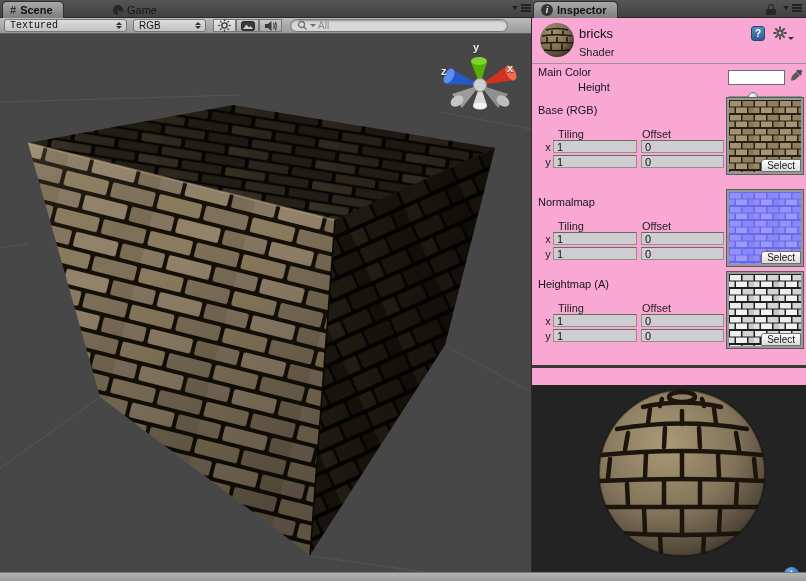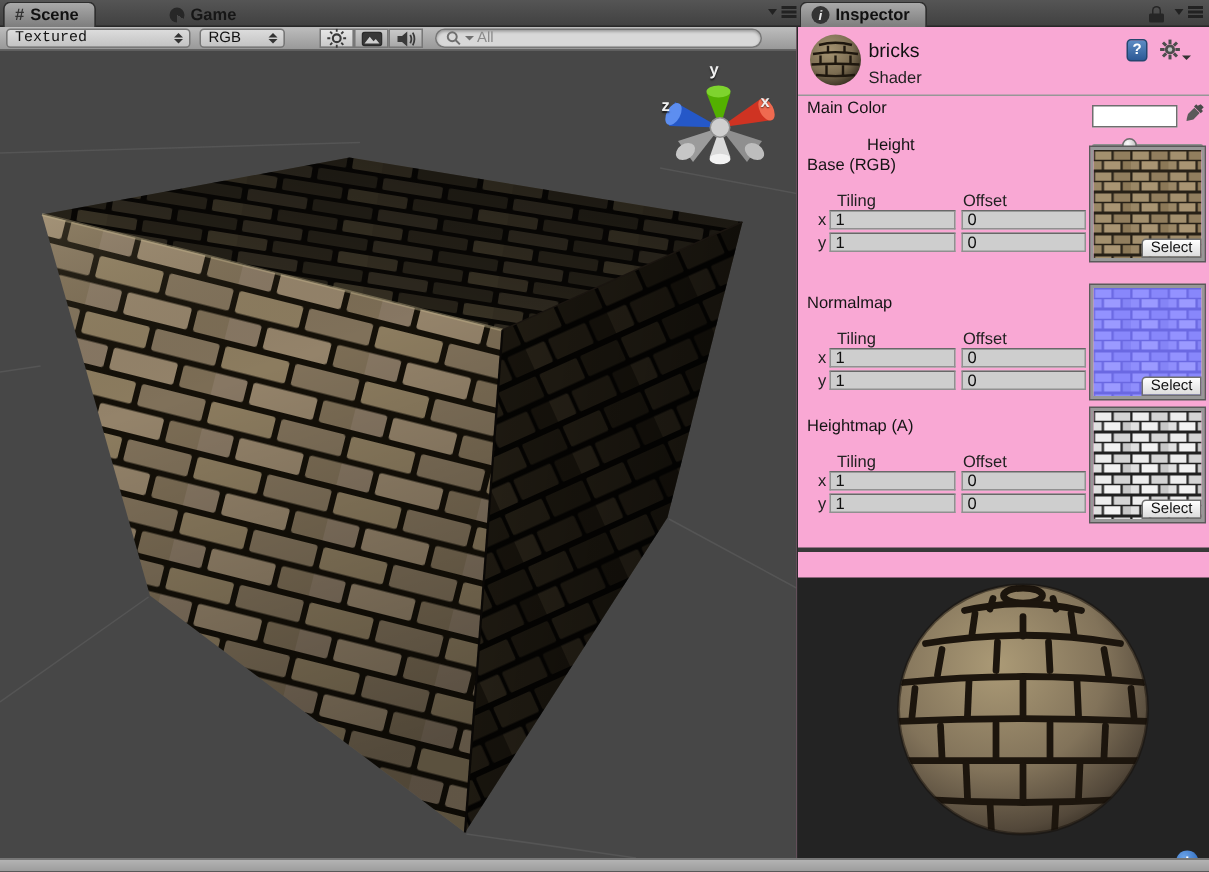--- a/index.html
+++ b/index.html
@@ -7,21 +7,21 @@
   body { font-family:"Liberation Sans", sans-serif; background:#474747; position:relative; }
   #root { position:absolute; inset:0; width:806px; height:581px; background:#3c3c3c; }
 
   
   .tabstrip { position:absolute; left:0; top:0; width:806px; height:18px;
     background:linear-gradient(#555,#414141); border-bottom:1px solid #282828; }
   .tab { position:absolute; top:1px; height:17px; display:flex; align-items:center; gap:4px;
     padding:0 10px 0 7px; font-size:11px; color:#111; }
   .tab.active { background:linear-gradient(#a9a9a9,#7d7d7d); border-radius:5px 5px 0 0;
     border:1px solid #2e2e2e; border-bottom:none; font-weight:bold; }
-  .tab.ghost { color:#161616; font-weight:bold; }
+  .tab.ghost { color:#161616; font-weight:normal; }
   .hash-icon { font-size:11px; font-weight:bold; color:#333; }
   .pacman { width:10px; height:10px; border-radius:50%;
     background:conic-gradient(from 120deg, transparent 0 60deg, #272727 60deg 360deg); }
   .pane-menu { position:absolute; display:flex; align-items:center; gap:3px; cursor:default; }
   .pm-tri { width:0; height:0; border-left:3.5px solid transparent; border-right:3.5px solid transparent;
     border-top:4px solid #222; }
   .pm-burger, .pm-burger::before, .pm-burger::after { width:10px; height:2px; background:#222; }
   .pm-burger { position:relative; display:block; }
   .pm-burger::before, .pm-burger::after { content:""; position:absolute; left:0; }
   .pm-burger::before { top:-3px; } .pm-burger::after { top:3px; }
@@ -150,21 +150,21 @@
   </div>
 
   <div class="scene-toolbar">
     <div class="dd" style="left:4px; width:123px;font-family:Liberation Mono, monospace;">
       <span>Textured</span>
       <span class="arrows">
           <i class="up"></i>
           <i class="dn"></i>
         </span>
     </div>
-    <div class="dd" style="left:133px; width:57px;">
+    <div class="dd" style="left:133px; width:73px;">
       <span>RGB</span>
       <span class="arrows">
           <i class="up"></i>
           <i class="dn"></i>
         </span>
     </div>
 
     <div class="tbtn lit" style="left:213px;">
       <svg width="13" height="13" viewBox="0 0 13 13">
         <circle cx="6.5" cy="6.5" r="2.6" fill="none" stroke="#3a3a3a" stroke-width="1.4"></circle>
@@ -344,21 +344,21 @@
 
       <span class="prop-label" style="top:2px;">Main Color</span>
       <div class="color-swatch" style="background: rgb(255, 255, 255);"></div>
       <div class="picker-icon">
         <svg width="14" height="16" viewBox="0 0 14 16">
           <path d="M10.5 1.5 L12.5 3.5 L11 5 L12 6 L10.5 7.5 L6 3 L7.5 1.5 L8.5 2.5 Z" fill="#4a4a4a"></path>
           <path d="M6.2 3.8 L2 8 L1.2 11 L1 12.6 L2.6 12.4 L5.6 11.6 L9.8 7.4 Z" fill="#5a5a5a"></path>
         </svg>
       </div>
 
-      <span class="prop-label" style="top:27px;padding-left:40px;">Height</span>
+      <span class="prop-label" style="top:17px;padding-left:40px;">Height</span>
       <div class="slider-track">
         <div class="slider-thumb" style="left: 34%;"></div>
       </div>
 
       <div class="msec" style="top:34px;">
         <span class="mlabel">Base (RGB)</span>
         <span class="hdr" style="left:26px;">Tiling</span>
         <span class="hdr" style="left:110px;">Offset</span>
         <span class="rowlab" style="left:12px; top:43px;">x</span>
         <input class="tf" style="left: 21px; top: 42px; width: 84px;" value="1">

